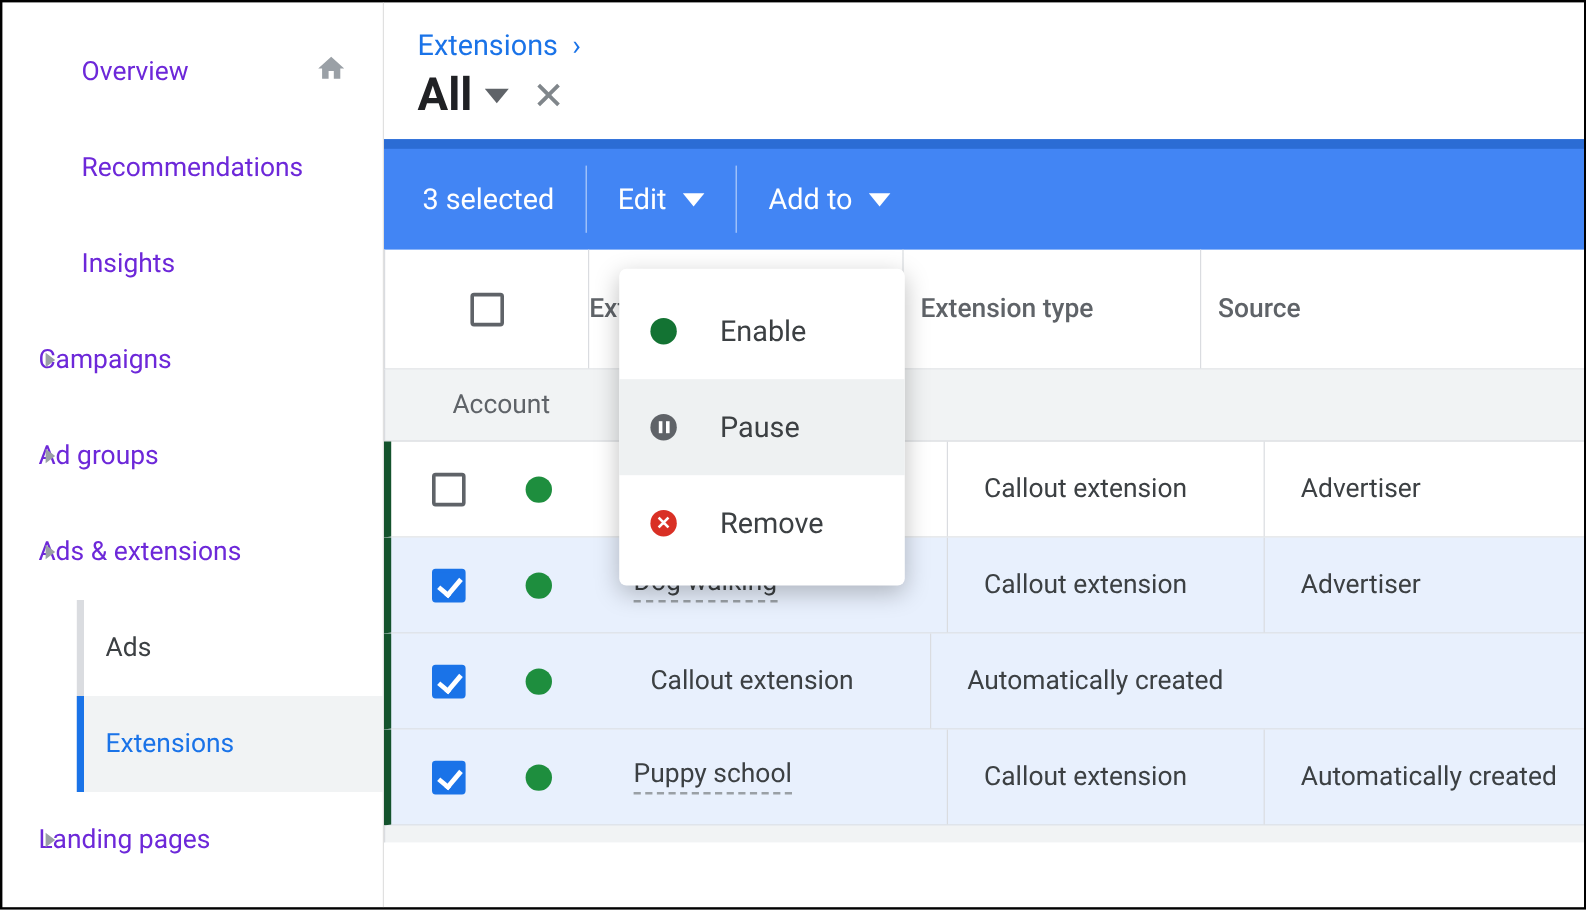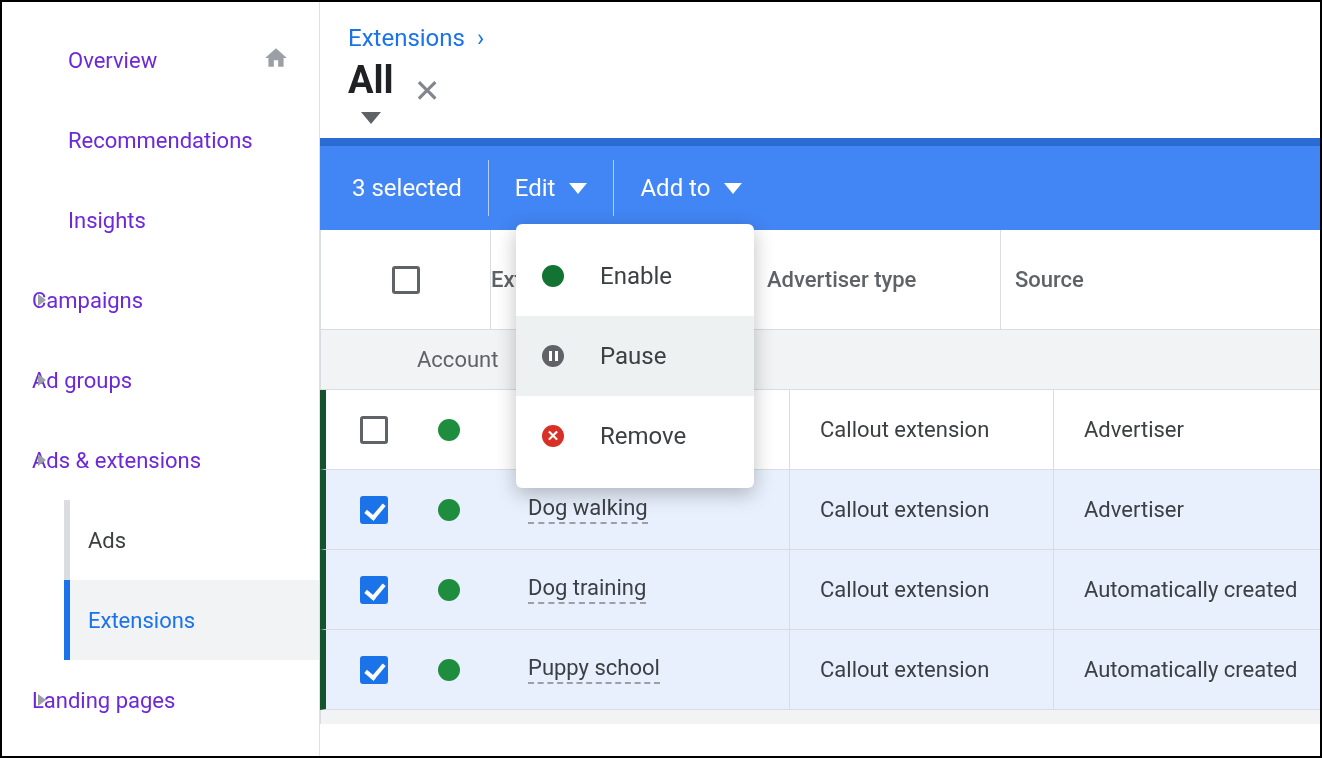--- a/index.html
+++ b/index.html
@@ -93,21 +93,20 @@
     gap: 20px;
     margin-top: 6px;
   }
   .filter-label {
     font-size: 38px;
     font-weight: 700;
     color: #202124;
     display: flex;
     align-items: center;
     gap: 10px;
-    flex-direction: column;
   }
   .tri-down {
     width: 0; height: 0;
     border-left: 10px solid transparent;
     border-right: 10px solid transparent;
     border-top: 12px solid #5f6368;
   }
   .x-icon {
     font-size: 32px;
     color: #80868b;
@@ -149,21 +148,21 @@
   
   .table { position: relative; flex:1; }
   .row {
     display: flex;
     align-items: center;
     border-bottom: 1px solid #dadce0;
     font-size: 22px;
     color: #3c4043;
   }
   .thead { height: 100px; font-weight: 500; color:#5f6368; border-left:1px solid #dadce0;}
-  .grouprow { height: 60px; background:#f1f3f4; padding-left: 96px; color:#5f6368; border-left:1px solid #dadce0;}
+  .grouprow { height: 60px; background:#f1f3f4; padding-left: 56px; color:#5f6368; border-left:1px solid #dadce0;}
   .drow { height: 80px; border-left:6px solid #14532d;gap:16px;}
   .drow.sel { background:#e8f0fd; }
   .col-check { width: 96px; display:flex; justify-content:center; }
   .col-status { width: 74px; display:flex; justify-content:flex-start; }
   .col-ext { flex: 0 0 262px; border-right: 1px solid #dadce0; height:100%; display:flex; align-items:center;}
   .col-type { flex: 0 0 248px; border-right: 1px solid #dadce0; height:100%; display:flex; align-items:center; padding-left:14px;}
   .col-src  { flex: 1; height:100%; display:flex; align-items:center; padding-left:14px;}
   .thead .col-ext, .thead .col-check-status { border-right:1px solid #dadce0; height:100%; display:flex; align-items:center;}
   .thead .col-check-status{ width:170px; justify-content:center;}
   .cbox {
@@ -310,21 +309,21 @@
         <span class="tri-down-white"></span>
       </div>
     </div>
 
     <div class="table">
       <div class="row thead">
         <div class="col-check-status">
           <div class="cbox"></div>
         </div>
         <div class="col-ext">Extension</div>
-        <div class="col-type">Advertiser type</div>
+        <div class="col-type">Extension type</div>
         <div class="col-src">Source</div>
       </div>
 
       <div class="row grouprow">
         <span>Account</span>
       </div>
 
       <div class="row drow">
         <div class="col-check">
             <div class="cbox"></div>
@@ -352,23 +351,20 @@
         <div class="col-type">Callout extension</div>
         <div class="col-src">Advertiser</div>
       </div>
 
       <div class="row drow sel">
         <div class="col-check">
             <div class="cbox checked"></div>
           </div>
         <div class="col-status">
             <div class="dot-green"></div>
-          </div>
-        <div class="col-ext">
-            <span class="linky">Dog training</span>
           </div>
         <div class="col-type">Callout extension</div>
         <div class="col-src">Automatically created</div>
       </div>
 
       <div class="row drow sel">
         <div class="col-check">
             <div class="cbox checked"></div>
           </div>
         <div class="col-status">

